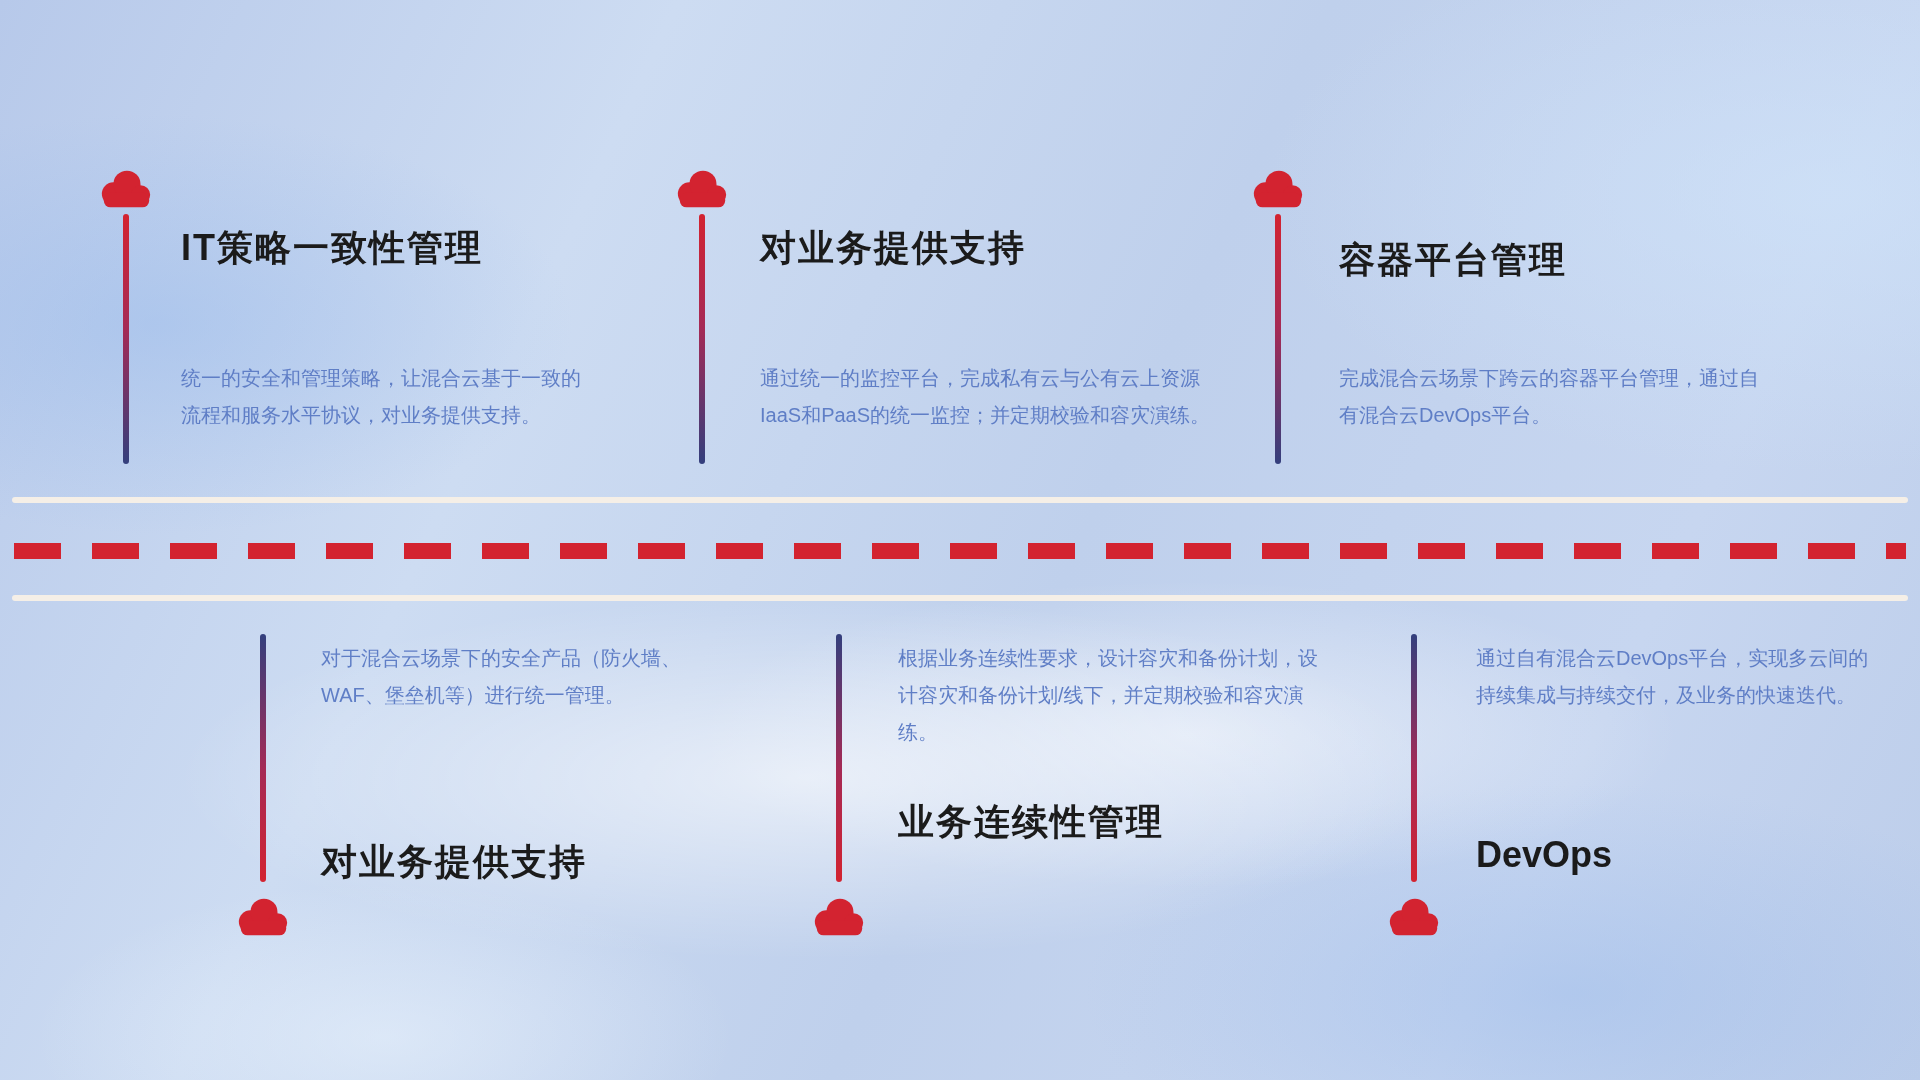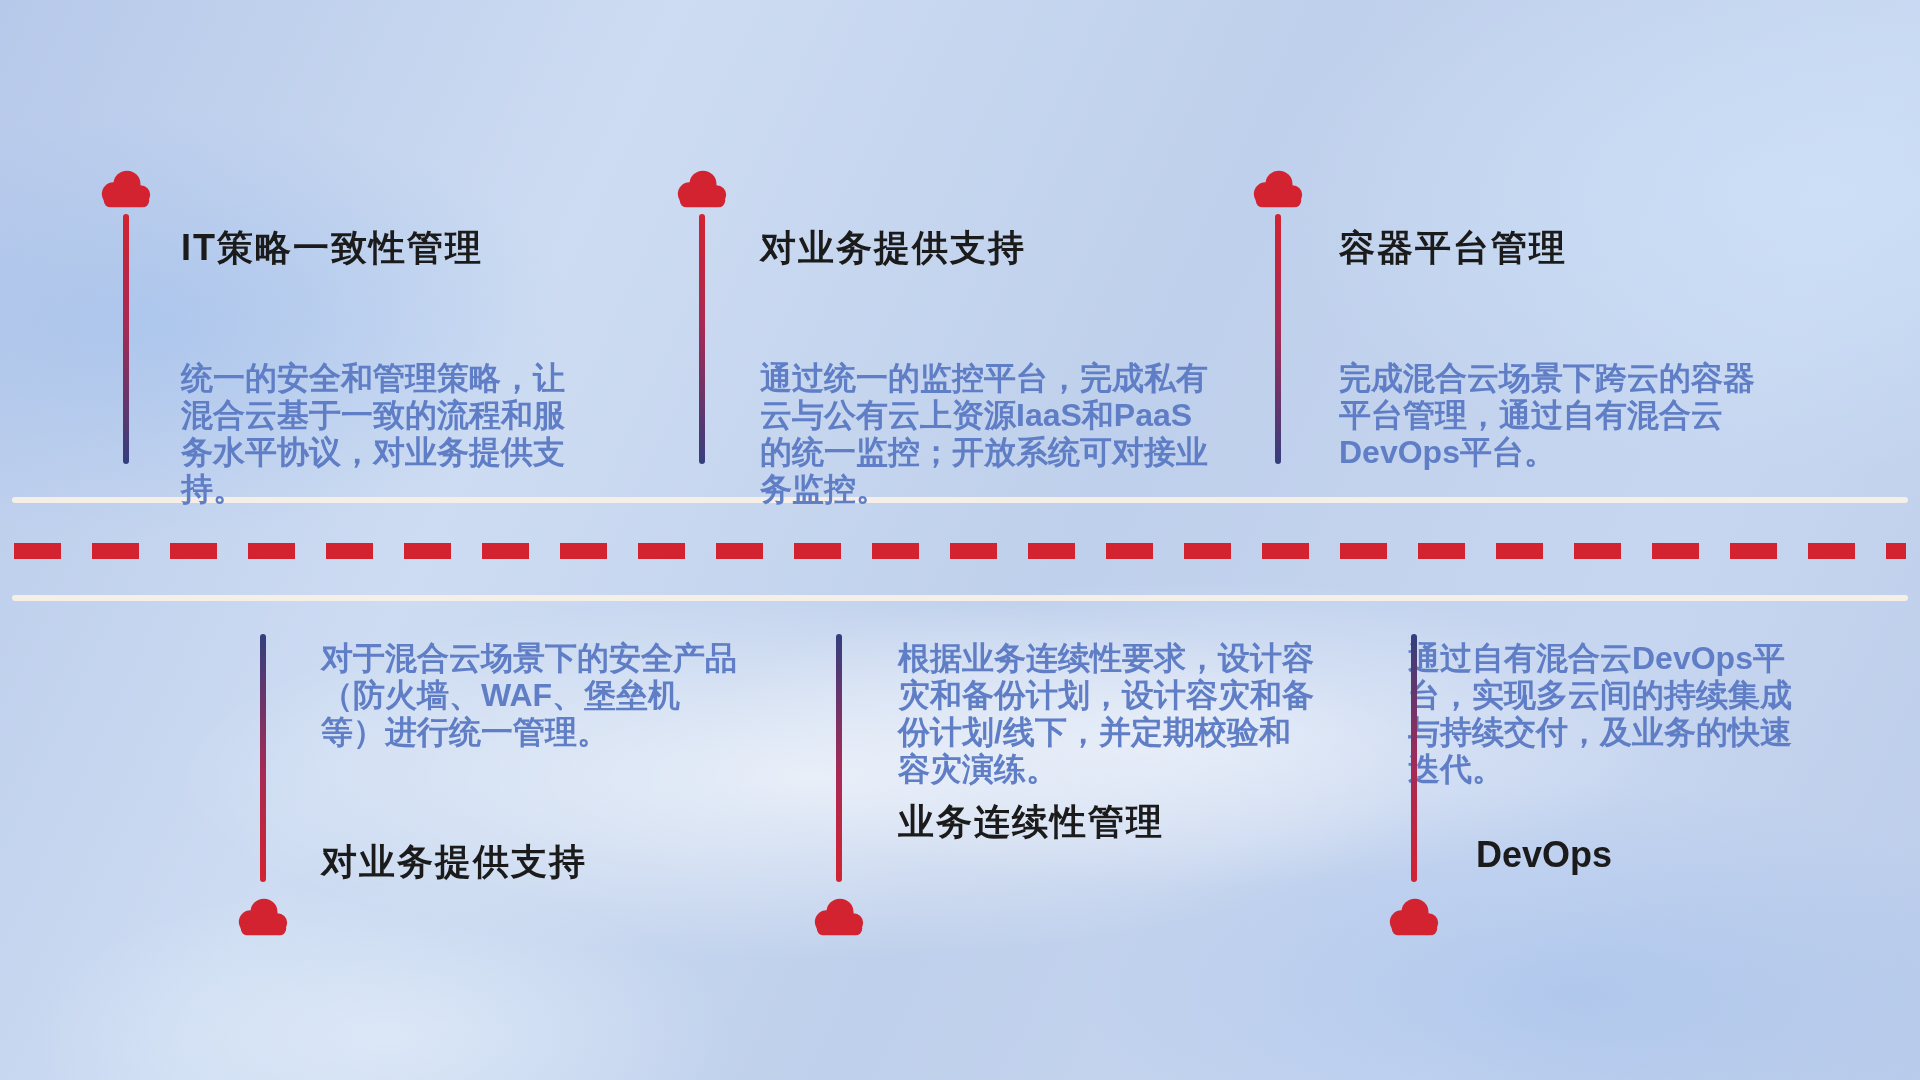--- a/index.html
+++ b/index.html
@@ -68,24 +68,23 @@
   .cap-title {
     position: absolute;
     font-size: 36px;
     font-weight: bold;
     letter-spacing: 2px;
     color: var(--title_dark);
     white-space: nowrap;
   }
   .cap-desc {
     position: absolute;
-    font-size: 32px;
+    font-size: 20px;
     line-height: 37px;
     color: var(--desc_blue);
-    font-weight: bold;
   }
 </style>
 </head>
 <body style="--red: #d32330; --navy: #333f7d; --desc_blue: #5f7ec6; --title_dark: #1b1b1b; --road_white: #f5efe7;">
 
 <svg width="0" height="0" style="position:absolute" aria-hidden="true">
   <symbol id="cloud" viewBox="0 0 60 42">
     <circle cx="17" cy="26" r="12"></circle>
     <circle cx="31" cy="16" r="14"></circle>
     <circle cx="45" cy="27" r="10"></circle>
@@ -107,29 +106,29 @@
     <h2 class="cap-title" style="left:181px;top:224px">IT策略一致性管理</h2>
     <p class="cap-desc" style="left:181px;top:360px;width:415px">统一的安全和管理策略，让混合云基于一致的流程和服务水平协议，对业务提供支持。</p>
   </section>
 
   <section>
     <svg class="cloud-svg" style="left:673px;top:168px">
         <use href="#cloud"></use>
       </svg>
     <span class="stem down" style="left:699px;top:214px;height:250px"></span>
     <h2 class="cap-title" style="left:760px;top:224px">对业务提供支持</h2>
-    <p class="cap-desc" style="left:760px;top:360px;width:462px">通过统一的监控平台，完成私有云与公有云上资源IaaS和PaaS的统一监控；开放系统可对接业务监控。</p>
+    <p class="cap-desc" style="left:760px;top:360px;width:462px">通过统一的监控平台，完成私有云与公有云上资源IaaS和PaaS的统一监控；并定期校验和容灾演练。</p>
   </section>
 
   <section>
     <svg class="cloud-svg" style="left:1249px;top:168px">
         <use href="#cloud"></use>
       </svg>
     <span class="stem down" style="left:1275px;top:214px;height:250px"></span>
-    <h2 class="cap-title" style="left:1339px;top:224px">容器平台管理</h2>
+    <h2 class="cap-title" style="left:1339px;top:236px">容器平台管理</h2>
     <p class="cap-desc" style="left:1339px;top:360px;width:420px">完成混合云场景下跨云的容器平台管理，通过自有混合云DevOps平台。</p>
   </section>
 
   <section>
     <p class="cap-desc" style="left:321px;top:640px;width:420px">对于混合云场景下的安全产品（防火墙、WAF、堡垒机等）进行统一管理。</p>
     <h2 class="cap-title" style="left:321px;top:838px">对业务提供支持</h2>
     <span class="stem up" style="left:260px;top:634px;height:248px"></span>
     <svg class="cloud-svg" style="left:234px;top:896px">
         <use href="#cloud"></use>
       </svg>
@@ -138,21 +137,21 @@
   <section>
     <p class="cap-desc" style="left:898px;top:640px;width:420px">根据业务连续性要求，设计容灾和备份计划，设计容灾和备份计划/线下，并定期校验和容灾演练。</p>
     <h2 class="cap-title" style="left:898px;top:798px">业务连续性管理</h2>
     <span class="stem up" style="left:836px;top:634px;height:248px"></span>
     <svg class="cloud-svg" style="left:810px;top:896px">
         <use href="#cloud"></use>
       </svg>
   </section>
 
   <section>
-    <p class="cap-desc" style="left:1408px;top:640px;width:395px">通过自有混合云DevOps平台，实现多云间的持续集成与持续交付，及业务的快速迭代。</p>
+    <p class="cap-desc" style="left:1476px;top:640px;width:395px">通过自有混合云DevOps平台，实现多云间的持续集成与持续交付，及业务的快速迭代。</p>
     <h2 class="cap-title" style="left:1476px;top:834px;letter-spacing:0">DevOps</h2>
     <span class="stem up" style="left:1411px;top:634px;height:248px"></span>
     <svg class="cloud-svg" style="left:1385px;top:896px">
         <use href="#cloud"></use>
       </svg>
   </section>
 
 </div>
 
 </body></html>

